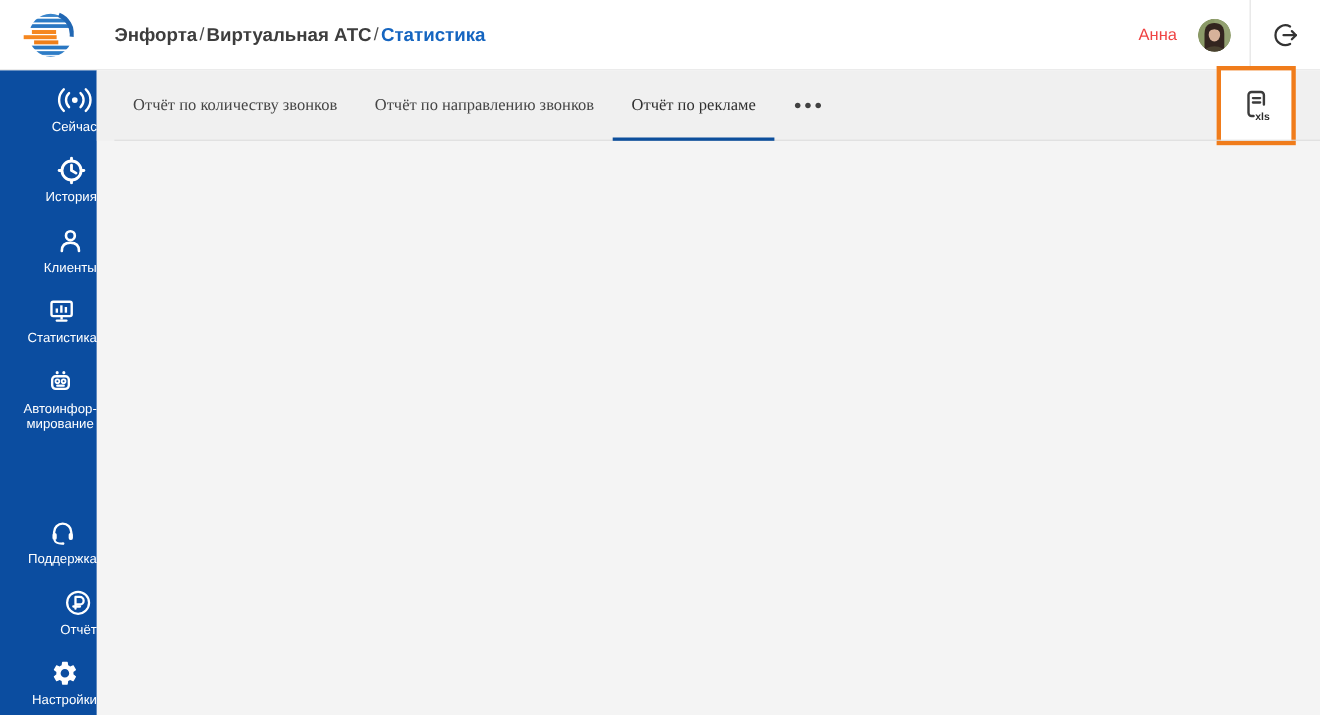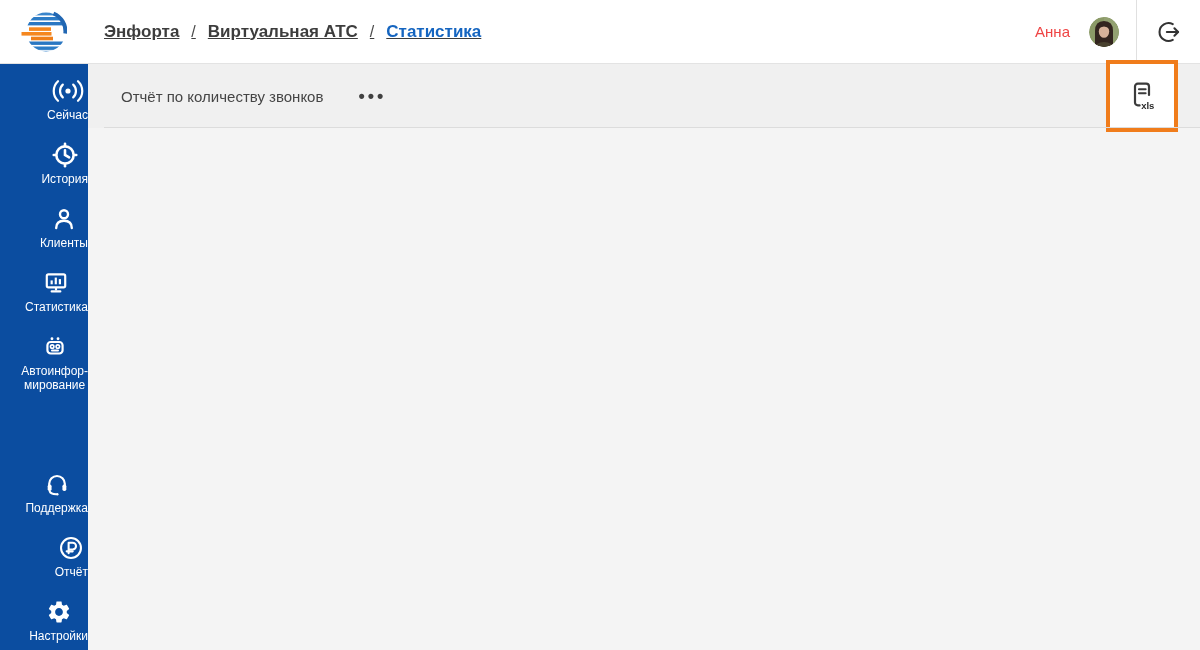--- a/index.html
+++ b/index.html
@@ -17,21 +17,21 @@
 
   
   .header{
     grid-column:1 / 3;
     display:flex;align-items:center;
     background:var(--header-bg,#ffffff);
     border-bottom:1px solid #e3e3e3;
     box-sizing:border-box;
   }
   .logo-wrap{width:88px;height:64px;display:flex;align-items:center;justify-content:center;flex-shrink:0;}
-  .breadcrumb{display:flex;align-items:center;gap:12px;margin-left:16px;font-size:17px;font-weight:bold;color:#3d3d3d;text-decoration:underline;}
+  .breadcrumb{display:flex;align-items:center;gap:2px;margin-left:16px;font-size:17px;font-weight:bold;color:#3d3d3d;}
   .crumb{cursor:pointer;}
   .crumb-sep{font-weight:400;font-size:16px;color:#4c4c4c;}
   .crumb.active{color:var(--breadcrumb-active,#1565c0);cursor:default;}
   .header-right{margin-left:auto;display:flex;align-items:center;height:100%;}
   .user-name{font-size:15px;color:#ef4444;margin-right:19px;}
   .avatar{width:30px;height:30px;border-radius:50%;overflow:hidden;margin-right:17px;cursor:pointer;flex-shrink:0;}
   .header-divider{width:1px;height:64px;background:#e0e0e0;}
   .logout-btn{width:63px;height:63px;display:flex;align-items:center;justify-content:center;background:none;border:none;cursor:pointer;padding:0;}
 
   
@@ -54,21 +54,21 @@
   .main{grid-column:2;grid-row:2;display:flex;flex-direction:column;background:var(--content-bg,#f4f4f4);}
   .tabbar{
     position:relative;height:64px;flex-shrink:0;
     background:var(--tabbar-bg,#f0f0f0);
     display:flex;align-items:center;padding-left:16px;box-sizing:border-box;
   }
   .tabbar::after{content:"";position:absolute;left:16px;right:0;bottom:0;height:1px;background:#dcdcdc;}
   .tab{
     position:relative;height:100%;display:flex;align-items:center;
     padding:0 17px;font-size:15px;color:#454545;
-    background:none;border:none;cursor:pointer;font-family:Liberation Sans, sans-serif;white-space:nowrap;
+    background:none;border:none;cursor:pointer;font-family:Liberation Serif, serif;white-space:nowrap;
   }
   .tab.active{color:#2f2f2f;}
   .tab.active::after{
     content:"";position:absolute;left:0;right:0;bottom:0;height:3px;
     background:var(--active-tab-underline,#0d4f9c);z-index:1;
   }
   .more-btn{
     background:none;border:none;cursor:pointer;padding:0 14px;margin-left:4px;
     font-size:18px;letter-spacing:3px;color:#414141;font-weight:bold;line-height:64px;
   }
@@ -248,20 +248,22 @@
           <path fill="#ffffff" d="M19.14 12.94c.04-.3.06-.61.06-.94 0-.32-.02-.64-.07-.94l2.03-1.58c.18-.14.23-.41.12-.61l-1.92-3.32c-.12-.22-.37-.29-.59-.22l-2.39.96c-.5-.38-1.03-.7-1.62-.94l-.36-2.54c-.04-.24-.24-.41-.48-.41h-3.84c-.24 0-.43.17-.47.41l-.36 2.54c-.59.24-1.13.57-1.62.94l-2.39-.96c-.22-.08-.47 0-.59.22L2.74 8.87c-.12.21-.08.47.12.61l2.03 1.58c-.05.3-.09.63-.09.94s.02.64.07.94l-2.03 1.58c-.18.14-.23.41-.12.61l1.92 3.32c.12.22.37.29.59.22l2.39-.96c.5.38 1.03.7 1.62.94l.36 2.54c.05.24.24.41.48.41h3.84c.24 0 .44-.17.47-.41l.36-2.54c.59-.24 1.13-.56 1.62-.94l2.39.96c.22.08.47 0 .59-.22l1.92-3.32c.12-.22.07-.47-.12-.61l-2.01-1.58zM12 15.6c-1.98 0-3.6-1.62-3.6-3.6s1.62-3.6 3.6-3.6 3.6 1.62 3.6 3.6-1.62 3.6-3.6 3.6z"></path>
         </svg>
       </span>
       <span class="nav-label">Настройки</span>
     </button>
   </aside>
 
   <main class="main">
     <div class="tabbar">
       <button class="tab">Отчёт по количеству звонков</button>
+      <button class="tab">Отчёт по направлению звонков</button>
+      <button class="tab active">Отчёт по рекламе</button>
       <button class="more-btn">
         <span>•••</span>
       </button>
 
       <button class="export-btn">
         <svg width="26" height="30" viewBox="0 0 26 30">
           <path d="M20 14 V5.4 A2.8 2.8 0 0 0 17.2 2.6 H8.8 A2.8 2.8 0 0 0 6 5.4 V21.6 A2.8 2.8 0 0 0 8.8 24.4 H10.6" fill="none" stroke="#3b3b3b" stroke-width="2.2" stroke-linecap="round"></path>
           <line x1="10" y1="8.2" x2="16.6" y2="8.2" stroke="#3b3b3b" stroke-width="2.1" stroke-linecap="round"></line>
           <line x1="10" y1="12.2" x2="16.6" y2="12.2" stroke="#3b3b3b" stroke-width="2.1" stroke-linecap="round"></line>
           <text x="12.2" y="28" font-size="9.5" font-weight="bold" fill="#2b2b2b" font-family="Liberation Sans, sans-serif">xls</text>

